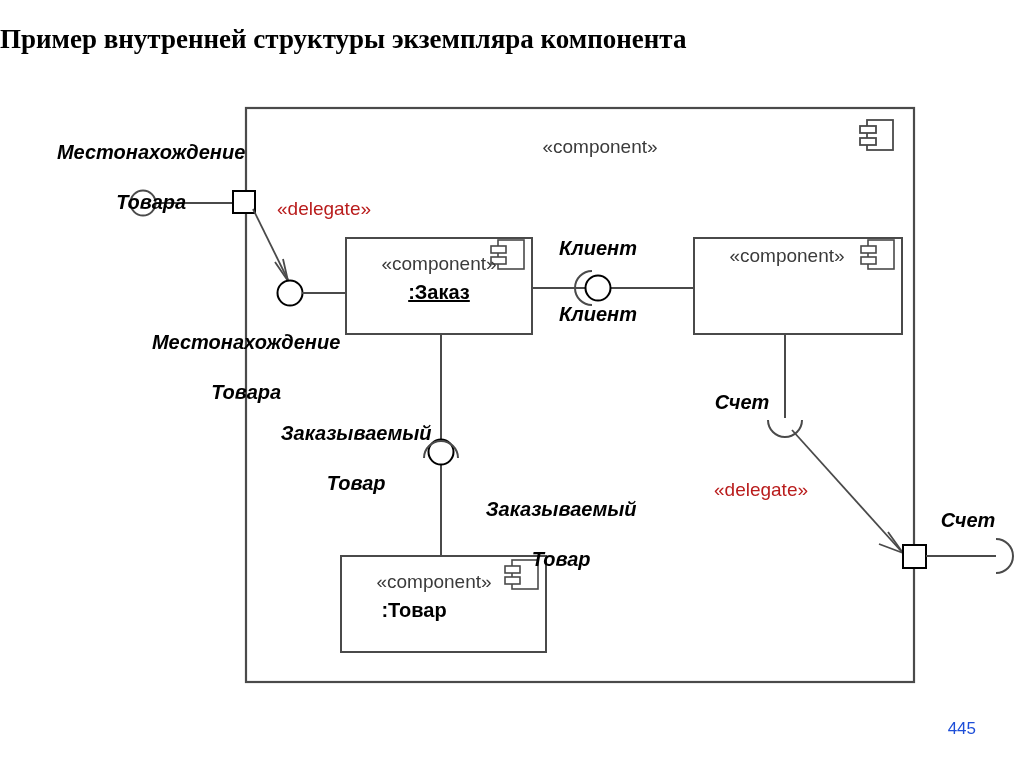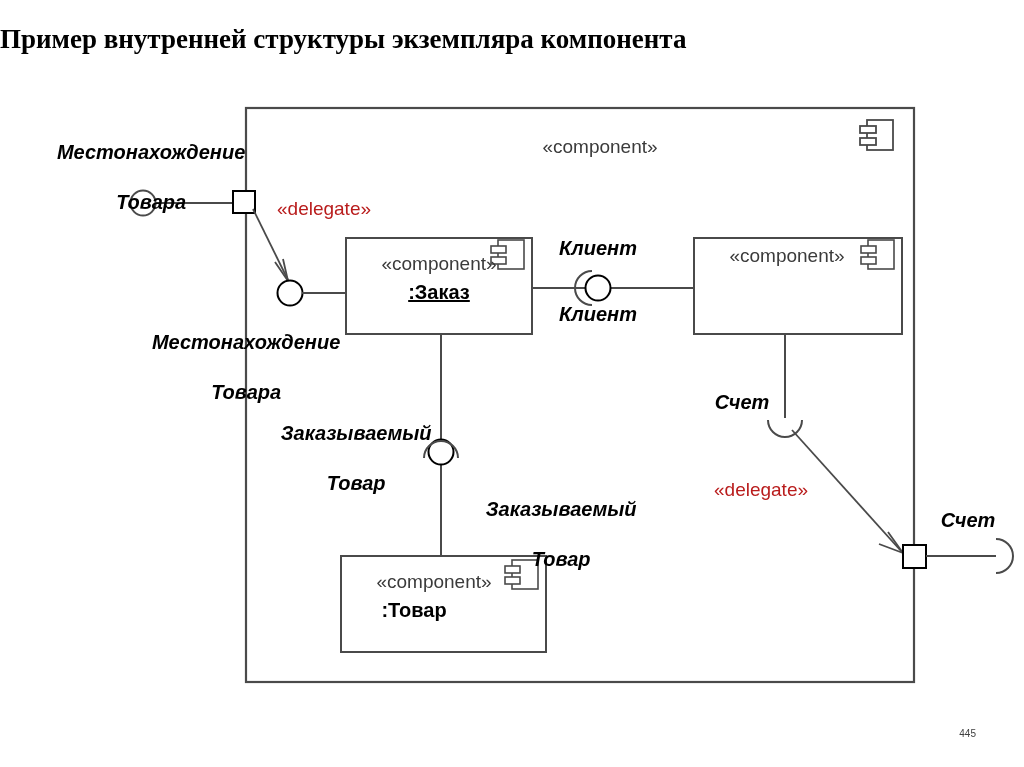--- a/index.html
+++ b/index.html
@@ -77,22 +77,22 @@
     font-weight: normal;
     font-size: 19px;
     color: #b91c1c;
     white-space: pre;
   }
   .page-num {
     position: absolute;
     right: 48px;
     bottom: 28px;
     font-family: "Liberation Sans", sans-serif;
-    font-size: 10px;
-    color: #404040;
+    font-size: 17px;
+    color: #1d4ed8;
     text-align: right;
   }
 </style>
 </head>
 <body>
 
 <div id="slide">
 
   <div class="title">Пример внутренней структуры экземпляра компонента</div>
 

